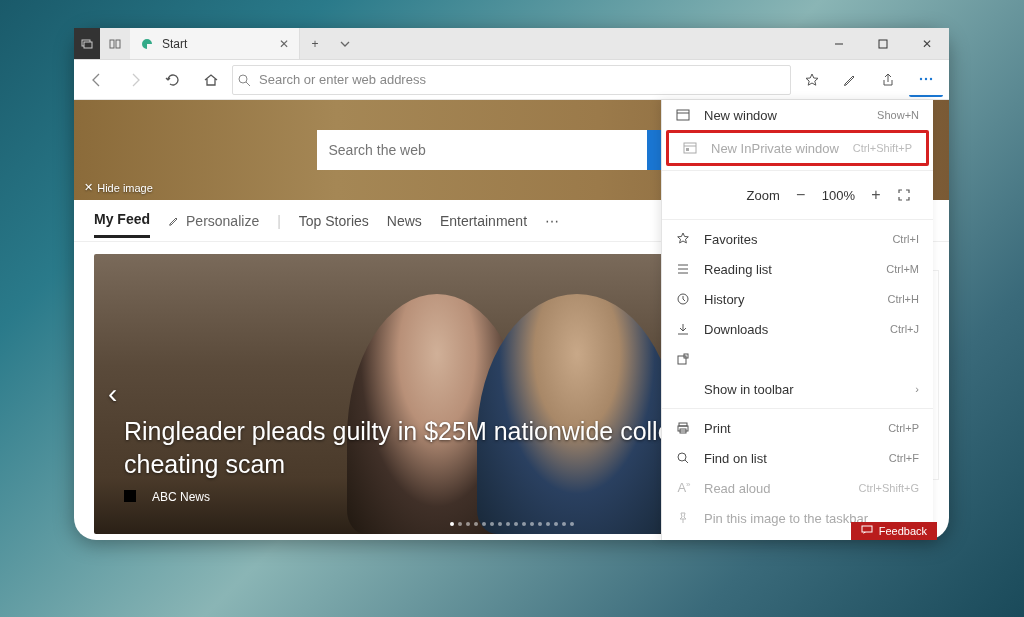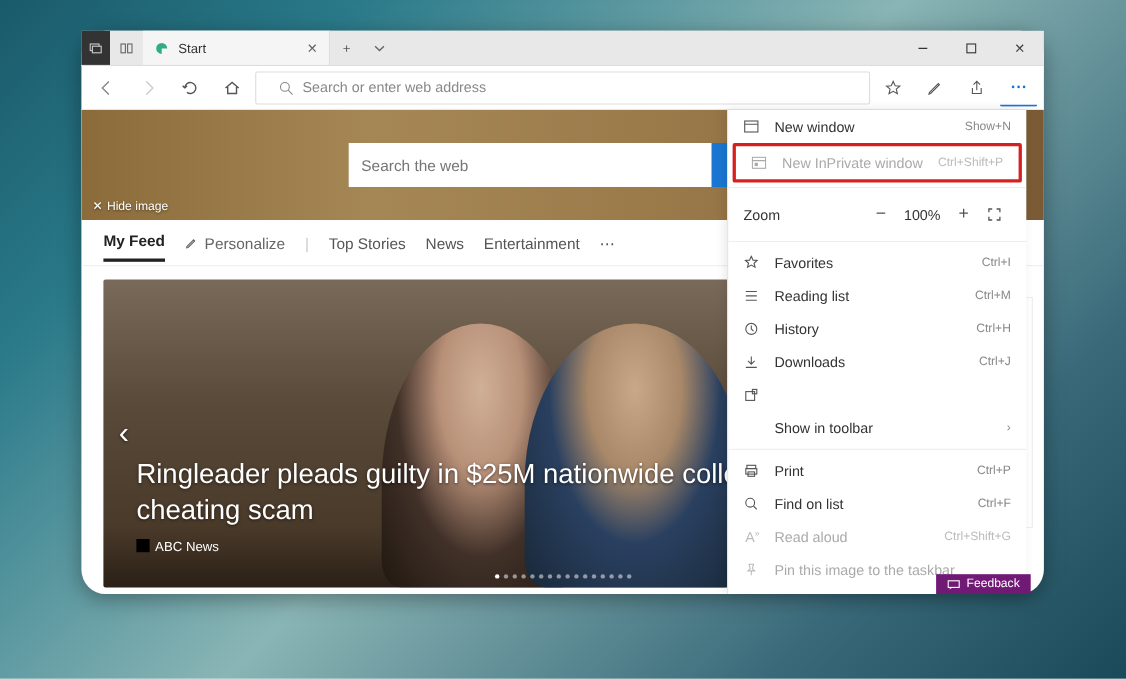--- a/index.html
+++ b/index.html
@@ -35,21 +35,21 @@
   .win-controls { display: flex; }
   .win-btn { width: 44px; display: flex; align-items: center; justify-content: center; color: #444; font-size: 12px; }
   
   .toolbar {
     height: 40px; display: flex; align-items: center; gap: 4px; padding: 0 6px;
     border-bottom: 1px solid #e6e6e6;
   }
   .tool-btn { width: 34px; height: 34px; display: flex; align-items: center; justify-content: center; color: #555; border-radius: 2px; }
   .address {
     flex: 1; height: 30px; border: 1px solid #ddd; border-radius: 2px;
-    display: flex; align-items: center; gap: 8px; padding: 0 20px; color: #888; font-size: 13px;
+    display: flex; align-items: center; gap: 8px; padding: 0 4px; color: #888; font-size: 13px;
   }
   .more-active { border-bottom: 2px solid #1a76d2; }
   
   .content { flex: 1; position: relative; overflow: hidden; }
   .hero {
     height: 100px;
     background: linear-gradient(90deg, #8b6b3a 0%, #a58755 30%, #9b7a4a 60%, #7a5a35 100%);
     position: relative; display: flex; align-items: center; justify-content: center;
   }
   .hero-search { display: flex; width: 390px; height: 40px; }
@@ -82,21 +82,21 @@
     position: relative;
   }
   .person:nth-child(2) {
     background: radial-gradient(ellipse at 50% 25%, #c8a888 0%, #a88868 30%, #2a4060 55%, #182838 100%);
     margin-left: -50px; width: 200px;
   }
   .overlay-text {
     position: absolute; left: 30px; bottom: 30px; right: 40px; color: #fff;
   }
   .overlay-text h2 { font-size: 25px; font-weight: 400; line-height: 1.3; margin-bottom: 10px; text-shadow: 0 1px 3px rgba(0,0,0,0.6); }
-  .source { font-size: 12px; display: flex; gap: 5px; }
+  .source { font-size: 12px; display: flex; gap: 16px; }
   .src-icon { background: #000; width: 12px; height: 12px; display: inline-block; }
   .chev { position: absolute; top: 50%; transform: translateY(-50%); color: #fff; font-size: 28px; text-shadow: 0 1px 3px rgba(0,0,0,0.6); }
   .chev.left { left: 14px; } .chev.right { right: 14px; }
   .dots { position: absolute; bottom: 8px; left: 50%; transform: translateX(-50%); display: flex; gap: 4px; }
   .dot { width: 4px; height: 4px; border-radius: 50%; background: rgba(255,255,255,0.5); }
   .dot.on { background: #fff; }
   
   .rightcol {
     position: absolute; right: 0; top: 142px; width: 270px; bottom: 0;
   }
@@ -121,25 +121,25 @@
   .mi .sc { font-size: 11px; color: #888; }
   .mi.disabled { color: #aaa; justify-content: space-between; }
   .mi.disabled .ico, .mi.disabled .sc { color: #bbb; }
   .sep-line { height: 1px; background: #eee; margin: 4px 0; }
   .highlight {
     border: 3px solid #d62020; margin: 0 4px; border-radius: 2px;
   }
   .zoom-row {
     display: flex; align-items: center; height: 40px; padding: 0 14px; gap: 10px;
   }
-  .zoom-row .lbl { flex: 1; }
+  .zoom-row .lbl { flex: 1; text-align: right; }
   .zoom-row .zbtn { width: 22px; text-align: center; color: #555; font-size: 16px; }
   .feedback {
-    position: absolute; right: 12px; bottom: 0; background: #701a75; color: #fff;
-    font-size: 11px; padding: 3px 10px; display: flex; align-items: flex-end; gap: 6px;
+    position: absolute; right: 12px; bottom: 0; background: #b91c1c; color: #fff;
+    font-size: 11px; padding: 3px 10px; display: flex; align-items: flex-start; gap: 6px;
   }
   svg { display: block; }
 </style>
 </head>
 <body>
 
 <div class="window">
 
   <div class="titlebar">
     <div class="utility-btn dark-btn">

